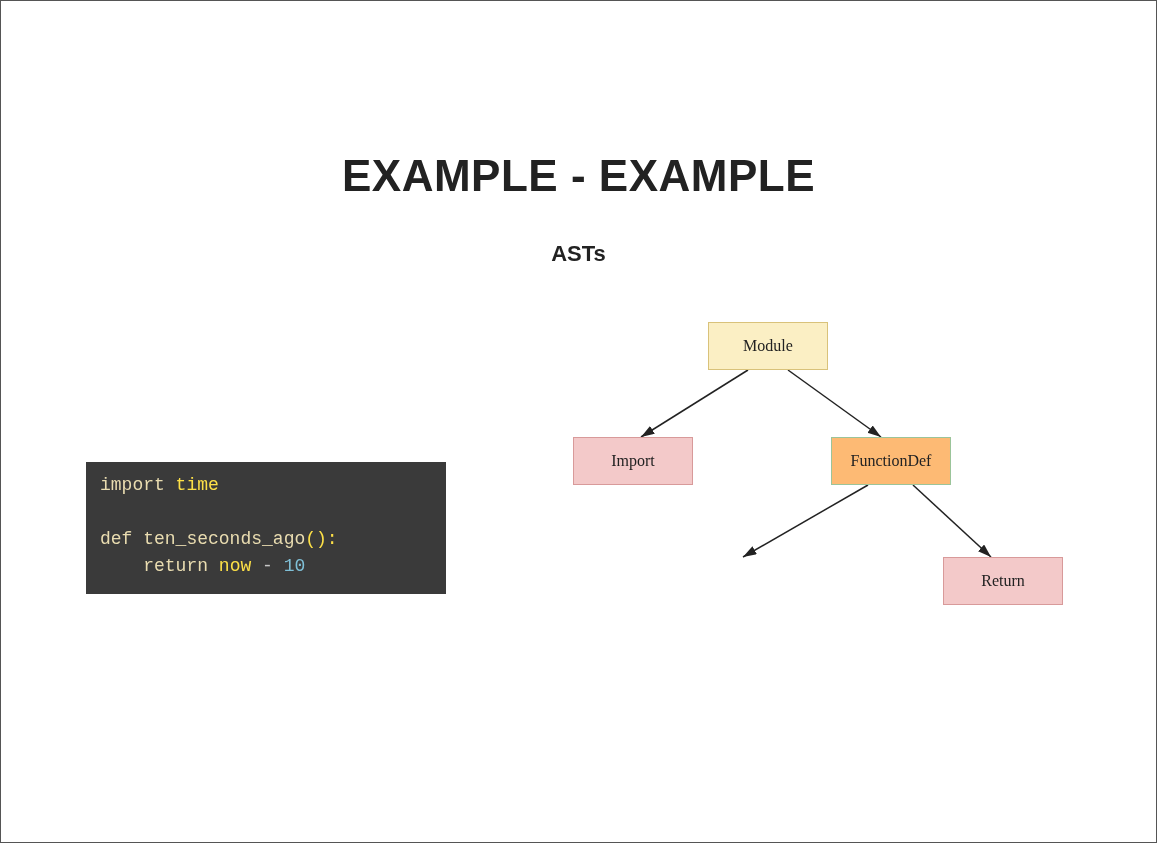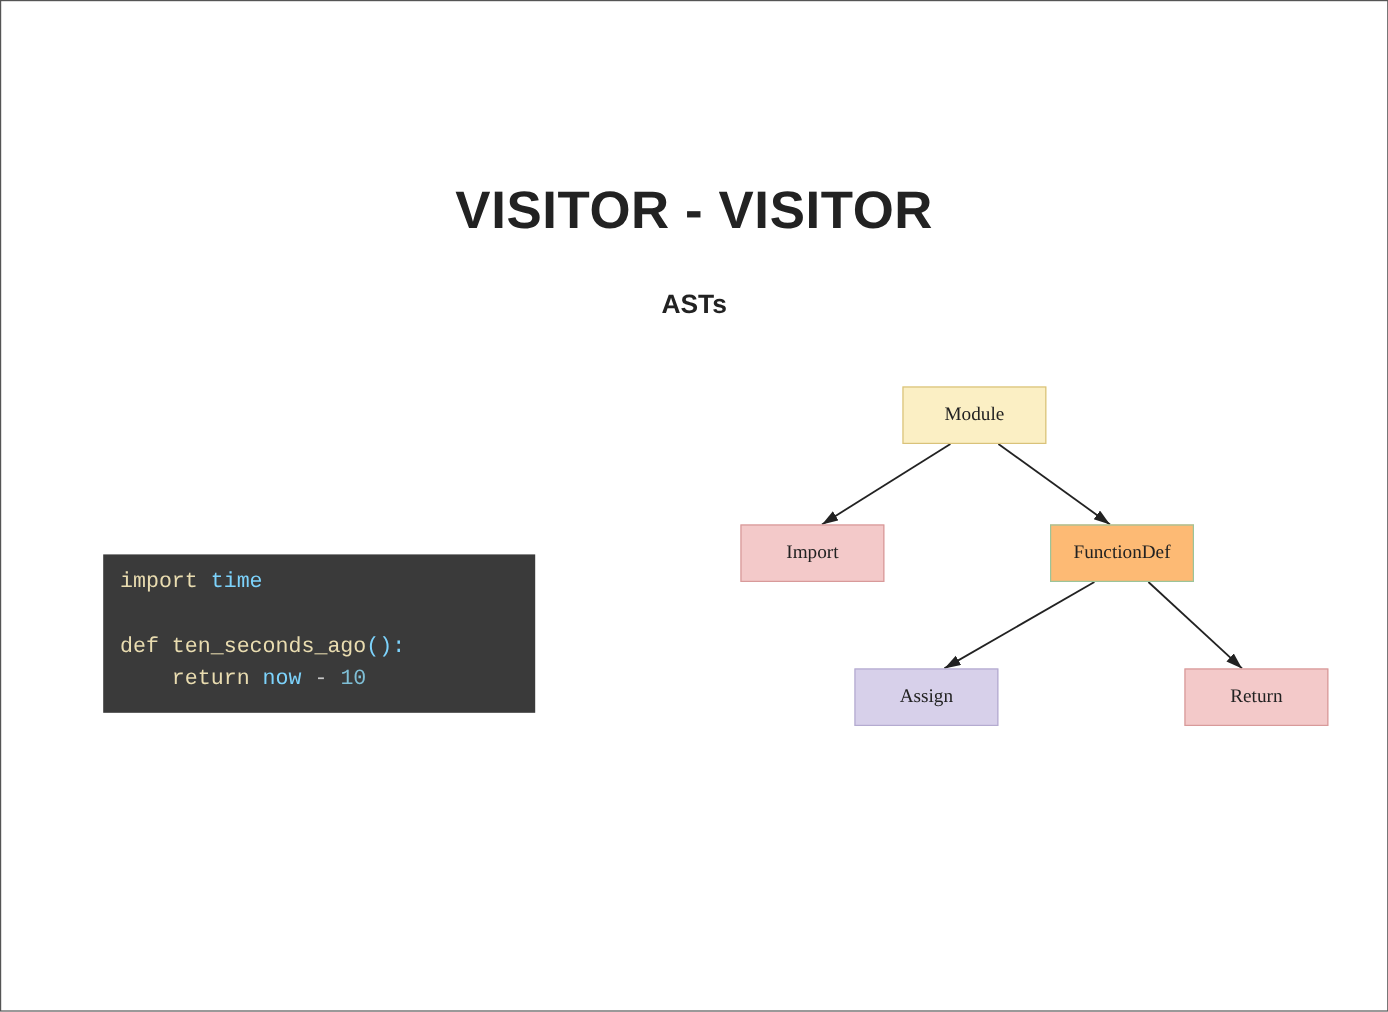--- a/index.html
+++ b/index.html
@@ -45,26 +45,26 @@
     padding: 10px 14px 14px 14px;
     font-family: "Courier New", monospace;
     font-size: 18px;
     line-height: 1.5;
     color: #ddd;
   }
   .code-line { white-space: pre; }
   .kw { color: #e9dcb0; }
   .fn { color: #e9dcb0; margin-top: 12px; }
   .num { color: #7fbfd6; margin-top: 26px; }
-  .plain { color: #7dd3fc; }
+  .plain { color: #fde047; }
   .op { color: #c7c7c7; }
 
   .diagram {
     position: absolute;
-    left: 536px;
+    left: 492px;
     top: 0;
     width: 600px;
     height: 350px;
   }
   .node {
     position: absolute;
     width: 120px;
     height: 48px;
     border: 1px solid #888;
     display: flex;
@@ -84,21 +84,21 @@
     left: 0; top: 0;
     width: 600px;
     height: 350px;
     overflow: visible;
   }
 </style>
 </head>
 <body>
 
 <div class="slide">
-  <h1 class="title">VISITOR - VISITOR</h1>
+  <h1 class="title">EXAMPLE - EXAMPLE</h1>
   <h2 class="subtitle">ASTs</h2>
 
   <div class="content">
 
     <div class="code-block">
       <div class="code-line"><span class="kw">import</span><span class="plain"> time</span></div>
       <div class="code-line"><span class="plain"></span>&nbsp;</div>
       <div class="code-line"><span class="kw">def</span><span class="fn"> ten_seconds_ago</span><span class="plain">():</span></div>
       <div class="code-line"><span class="plain">    </span><span class="kw">return</span><span class="plain"> now </span><span class="op">-</span><span class="plain"> </span><span class="num">10</span></div>
     </div>
@@ -117,22 +117,19 @@
       </svg>
       <div class="node node-module" style="left:215px; top:25px;">
           <span>Module</span>
         </div>
       <div class="node node-import" style="left:80px; top:140px;">
           <span>Import</span>
         </div>
       <div class="node node-fdef" style="left:338px; top:140px;">
           <span>FunctionDef</span>
         </div>
-      <div class="node node-assign" style="left:175px; top:260px;">
-          <span>Assign</span>
-        </div>
       <div class="node node-return" style="left:450px; top:260px;">
           <span>Return</span>
         </div>
     </div>
 
   </div>
 </div>
 
 </body></html>

